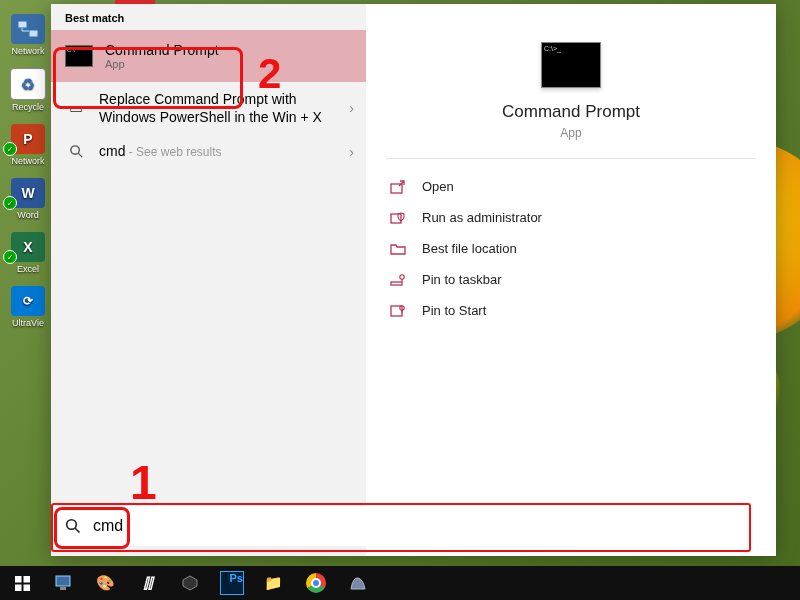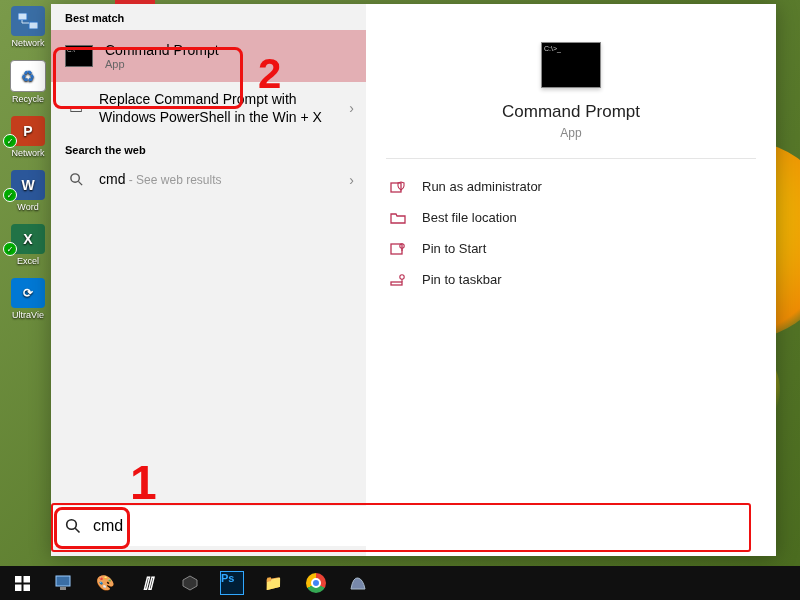--- a/index.html
+++ b/index.html
@@ -1,21 +1,21 @@
 <!DOCTYPE html>
 <html><head>
 <meta charset="utf-8">
 <style>
 html, body { margin:0; padding:0; width:800px; height:600px; overflow:hidden; font-family:"Segoe UI", Arial, sans-serif; background:#000; }
 .desktop { position:relative; width:800px; height:600px; background:linear-gradient(135deg,#7a9a4a 0%, #5c7d2e 50%, #4a6b1f 100%); }
 .flower { position:absolute; right:-40px; top:140px; width:200px; height:200px; background:radial-gradient(circle at 40% 40%, #ffd400 0%, #ffb300 40%, #ff8f00 70%, transparent 80%); border-radius:50%; opacity:0.9; }
 .flower2 { position:absolute; right:20px; top:340px; width:100px; height:100px; background:radial-gradient(circle at 40% 40%, #ffe666 0%, #ffcc00 50%, transparent 75%); border-radius:50%; opacity:0.85; }
 
 
-.deskicons { position:absolute; left:5px; top:4px; width:46px; display:flex; flex-direction:column; gap:12px; padding-top:2px;}
+.deskicons { position:absolute; left:5px; top:12px; width:46px; display:flex; flex-direction:column; gap:12px; padding-top:2px;}
 .deskicon { display:flex; flex-direction:column; align-items:center; color:#fff; font-size:9px; text-align:center; text-shadow:0 1px 2px #000; position:relative;}
 .deskicon .box { width:34px; height:30px; border-radius:4px; margin-bottom:2px; display:flex; align-items:center; justify-content:center;}
 .ico-network { background:#3a6ea5;}
 .ico-recycle { background:#fff; border:1px solid #888;}
 .ico-recycle::after{content:"♻";font-size:16px;color:#2a72c8;}
 .ico-pp { background:#c43e1c; color:#fff; font-weight:bold; font-size:14px;}
 .ico-word { background:#2b579a; color:#fff; font-weight:bold; font-size:14px;}
 .ico-excel { background:#217346; color:#fff; font-weight:bold; font-size:14px;}
 .ico-uv { background:#0078d4; color:#fff; font-weight:bold; font-size:12px;}
 .badge-green{position:absolute;bottom:10px;left:-2px;width:12px;height:12px;background:#0a0;border-radius:50%;border:1px solid #fff;font-size:8px;color:#fff;display:flex;align-items:center;justify-content:center;}
@@ -58,21 +58,21 @@
 .searchbar .sicon { font-size:15px; color:#333; margin-right:10px;}
 .searchbar input { border:none; outline:none; font-size:16px; color:#000; flex:1; font-family:inherit; background:transparent;}
 .redbox1big { position:absolute; border:2px solid #e11; border-radius:3px; pointer-events:none; }
 .redbox1small { position:absolute; border:3px solid #e11; border-radius:8px; pointer-events:none; }
 .num1 { position:absolute; color:#e11; font-size:48px; font-weight:bold; font-family:Arial; }
 
 
 .taskbar { position:absolute; left:0; bottom:0; width:800px; height:34px; background:#101010; display:flex; align-items:center; padding:0 4px; gap:6px;}
 .tb-btn { width:36px; height:30px; display:flex; align-items:center; justify-content:center; color:#fff; font-size:15px;}
 .tb-start { font-size:15px;}
-.tb-ps { background:#001e36; color:#31a8ff; font-size:11px; font-weight:bold; border:1px solid #31a8ff; width:22px; height:22px;}
+.tb-ps { background:#001e36; color:#31a8ff; font-size:11px; font-weight:bold; border:1px solid #31a8ff; width:22px; height:22px;text-align:right;}
 .tb-folder { color:#ffd259;}
 .tb-chrome { width:20px;height:20px;border-radius:50%;background:conic-gradient(#ea4335 0 120deg,#34a853 120deg 240deg,#fbbc05 240deg 360deg);position:relative;}
 .tb-chrome::after{content:"";position:absolute;inset:5px;background:#4285f4;border-radius:50%;border:2px solid #fff;}
 svg{display:block;}
 </style>
 </head>
 <body>
 
 <div class="desktop">
   <div class="flower"></div>
@@ -135,21 +135,20 @@
         </div>
       </div>
 
 
       <div class="sm-row">
         <div class="ricon">▭</div>
         <div class="rlabel">Replace Command Prompt with Windows PowerShell in the Win + X</div>
         <div class="chev">›</div>
       </div>
 
-      <div class="sm-section-hdr" style="padding-top:10px">Search the web</div>
 
       <div class="sm-row">
         <div class="ricon">
           <svg width="15" height="15" viewBox="0 0 16 16">
               <circle cx="6.5" cy="6.5" r="4.5" fill="none" stroke="#555" stroke-width="1.5"></circle>
               <line x1="10" y1="10" x2="14" y2="14" stroke="#555" stroke-width="1.5"></line>
             </svg>
         </div>
         <div class="rlabel">
           <span>cmd</span><span class="rsub"> - See web results</span>
@@ -161,53 +160,62 @@
     <div class="sm-right">
       <div class="preview">
         <div class="prev-icon"></div>
         <div class="prev-title">Command Prompt</div>
         <div class="prev-sub">App</div>
       </div>
       <div class="actions">
         <div class="action">
           <div class="aicon">
               <svg width="16" height="14" viewBox="0 0 16 14">
+                <rect x="1" y="4" width="11" height="9" fill="none" stroke="#b35" stroke-width="1.3"></rect>
+                <path d="M9 6 L14 1 M10 1h4v4" fill="none" stroke="#b35" stroke-width="1.3"></path>
+              </svg>
+            </div>
+          <span>Open</span>
+        </div>
+        <div class="action">
+          <div class="aicon">
+              <svg width="16" height="14" viewBox="0 0 16 14">
                 <rect x="1" y="3" width="10" height="9" fill="none" stroke="#b35" stroke-width="1.3"></rect>
                 <path d="M11 2l3 1v3c0 2-1.5 3-3 4-1.5-1-3-2-3-4V3z" fill="none" stroke="#b35" stroke-width="1.1"></path>
               </svg>
             </div>
           <span>Run as administrator</span>
         </div>
         <div class="action">
           <div class="aicon">
               <svg width="16" height="14" viewBox="0 0 16 14">
                 <path d="M1 3h5l1 2h8v7H1z" fill="none" stroke="#b35" stroke-width="1.3"></path>
               </svg>
             </div>
           <span>Best file location</span>
+        </div>
+        <div class="action">
+          <div class="aicon">
+              <svg width="16" height="14" viewBox="0 0 16 14">
+                <rect x="1" y="9" width="11" height="3" fill="none" stroke="#b35" stroke-width="1.3"></rect>
+                <circle cx="12" cy="4" r="2.2" fill="none" stroke="#b35" stroke-width="1.1"></circle>
+                <line x1="12" y1="6" x2="12" y2="9" stroke="#b35" stroke-width="1.1"></line>
+              </svg>
+            </div>
+          <span>Pin to taskbar</span>
         </div>
         <div class="action">
           <div class="aicon">
               <svg width="16" height="14" viewBox="0 0 16 14">
                 <rect x="1" y="2" width="11" height="10" fill="none" stroke="#b35" stroke-width="1.3"></rect>
                 <circle cx="12" cy="4" r="2.2" fill="none" stroke="#b35" stroke-width="1.1"></circle>
                 <line x1="12" y1="6" x2="12" y2="9" stroke="#b35" stroke-width="1.1"></line>
               </svg>
             </div>
           <span>Pin to Start</span>
-        </div>
-        <div class="action">
-          <div class="aicon">
-              <svg width="16" height="14" viewBox="0 0 16 14">
-                <rect x="1" y="9" width="11" height="3" fill="none" stroke="#b35" stroke-width="1.3"></rect>
-                <circle cx="12" cy="4" r="2.2" fill="none" stroke="#b35" stroke-width="1.1"></circle>
-                <line x1="12" y1="6" x2="12" y2="9" stroke="#b35" stroke-width="1.1"></line>
-              </svg>
-            </div>
-          <span>Pin to taskbar</span>
         </div>
       </div>
     </div>
   </div>
 
   <div class="redbox2" style="left:53px; top:47px; width:184px; height:56px;"></div>
   <div class="num2" style="left:258px; top:50px;">2</div>
 
   <div class="searchbar">
     <span class="sicon">

